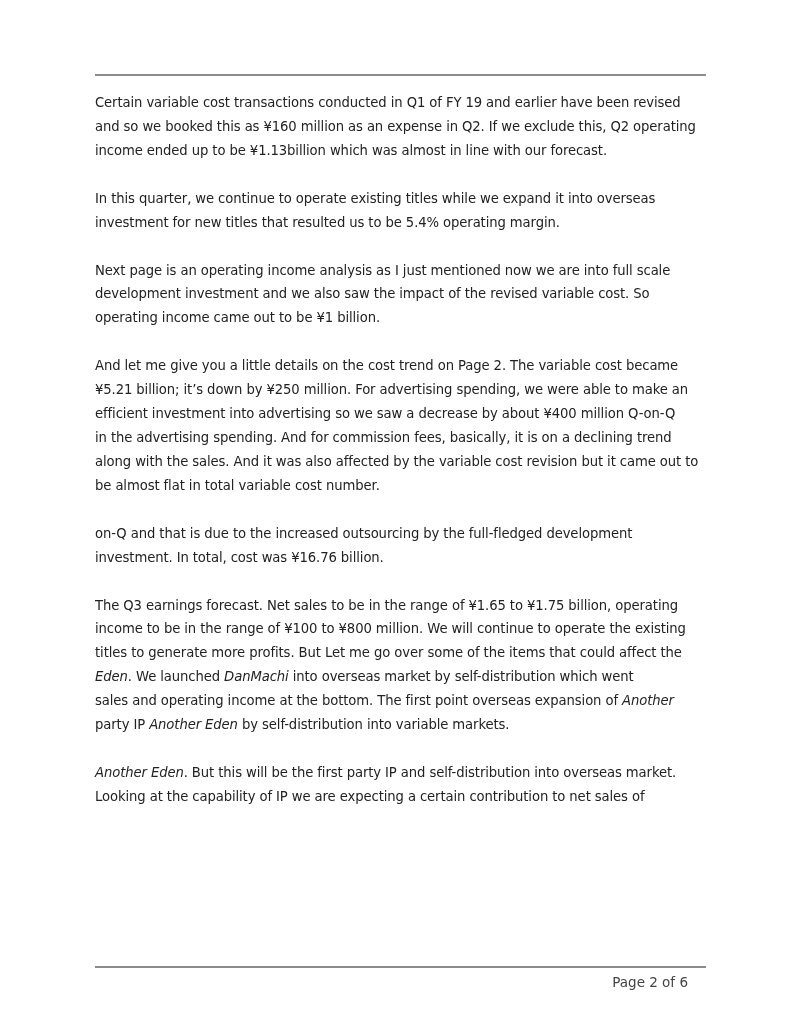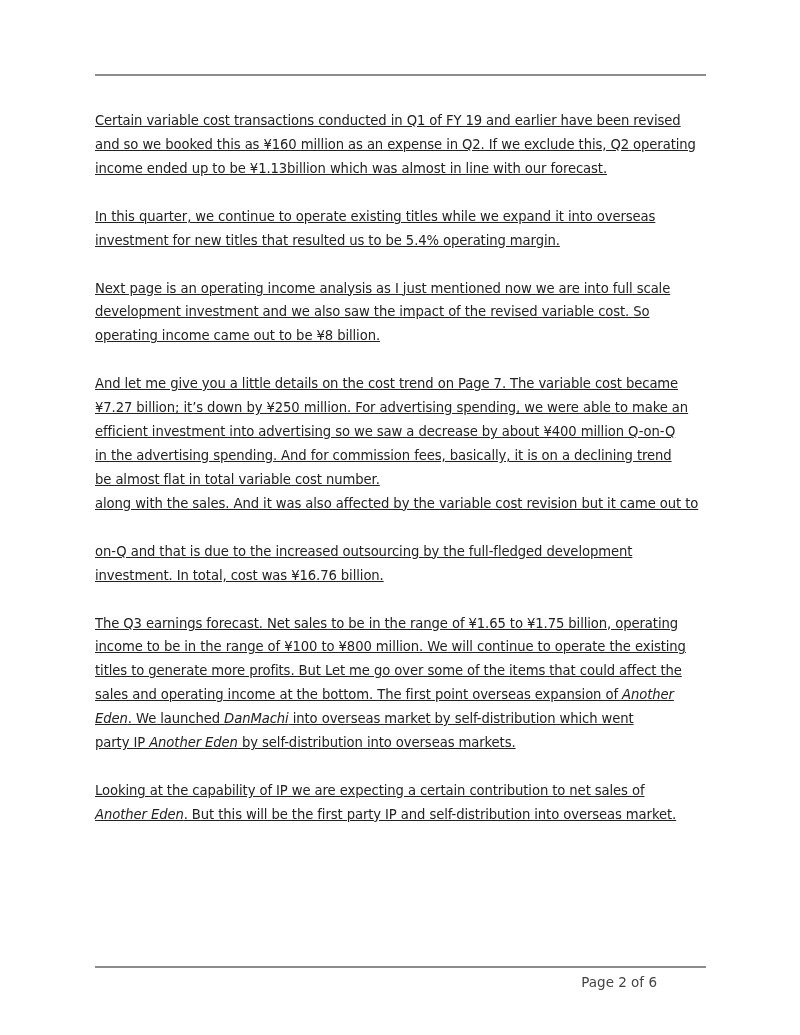--- a/index.html
+++ b/index.html
@@ -24,33 +24,32 @@
     }
     .rule.top { top: 74px; }
     .rule.bottom { top: 966px; }
     .content {
       position: absolute;
       left: 95px;
       top: 91px;
       width: 620px;
     }
     .para {
-      margin: 18px 0 24px 0;
+      margin: 0 0 24px 0;
       font-size: 13.2px;
       line-height: 23.9px;
       letter-spacing: -0.1px;
       white-space: nowrap;
-      text-decoration: underline;
     }
     .line { display: block; }
     .line em { font-style: italic; }
     .footer {
       position: absolute;
       top: 972px;
-      left: 577px;
+      left: 608px;
       width: 80px;
       text-align: right;
       font-size: 13.5px;
       line-height: 20px;
       color: #444444;
       font-family: "DejaVu Sans", sans-serif;
     }
   </style>
 </head>
 <body>
@@ -63,43 +62,43 @@
       <span class="line"><span>and so we booked this as ¥160 million as an expense in Q2. If we exclude this, Q2 operating</span></span>
       <span class="line"><span>income ended up to be ¥1.13billion which was almost in line with our forecast.</span></span>
     </p>
     <p class="para">
       <span class="line"><span>In this quarter, we continue to operate existing titles while we expand it into overseas</span></span>
       <span class="line"><span>investment for new titles that resulted us to be 5.4% operating margin.</span></span>
     </p>
     <p class="para">
       <span class="line"><span>Next page is an operating income analysis as I just mentioned now we are into full scale</span></span>
       <span class="line"><span>development investment and we also saw the impact of the revised variable cost. So</span></span>
-      <span class="line"><span>operating income came out to be ¥8 billion.</span></span>
+      <span class="line"><span>operating income came out to be ¥1 billion.</span></span>
     </p>
     <p class="para">
-      <span class="line"><span>And let me give you a little details on the cost trend on Page 7. The variable cost became</span></span>
-      <span class="line"><span>¥7.27 billion; it’s down by ¥250 million. For advertising spending, we were able to make an</span></span>
+      <span class="line"><span>And let me give you a little details on the cost trend on Page 2. The variable cost became</span></span>
+      <span class="line"><span>¥5.21 billion; it’s down by ¥250 million. For advertising spending, we were able to make an</span></span>
       <span class="line"><span>efficient investment into advertising so we saw a decrease by about ¥400 million Q-on-Q</span></span>
       <span class="line"><span>in the advertising spending. And for commission fees, basically, it is on a declining trend</span></span>
+      <span class="line"><span>along with the sales. And it was also affected by the variable cost revision but it came out to</span></span>
       <span class="line"><span>be almost flat in total variable cost number.</span></span>
-      <span class="line"><span>along with the sales. And it was also affected by the variable cost revision but it came out to</span></span>
     </p>
     <p class="para">
       <span class="line"><span>on-Q and that is due to the increased outsourcing by the full-fledged development</span></span>
       <span class="line"><span>investment. In total, cost was ¥16.76 billion.</span></span>
     </p>
     <p class="para">
       <span class="line"><span>The Q3 earnings forecast. Net sales to be in the range of ¥1.65 to ¥1.75 billion, operating</span></span>
       <span class="line"><span>income to be in the range of ¥100 to ¥800 million. We will continue to operate the existing</span></span>
       <span class="line"><span>titles to generate more profits. But Let me go over some of the items that could affect the</span></span>
+      <span class="line"><em>Eden</em><span>. We launched </span><em>DanMachi</em><span> into overseas market by self-distribution which went</span></span>
       <span class="line"><span>sales and operating income at the bottom. The first point overseas expansion of </span><em>Another</em></span>
-      <span class="line"><em>Eden</em><span>. We launched </span><em>DanMachi</em><span> into overseas market by self-distribution which went</span></span>
-      <span class="line"><span>party IP </span><em>Another Eden</em><span> by self-distribution into overseas markets.</span></span>
+      <span class="line"><span>party IP </span><em>Another Eden</em><span> by self-distribution into variable markets.</span></span>
     </p>
     <p class="para">
+      <span class="line"><em>Another Eden</em><span>. But this will be the first party IP and self-distribution into overseas market.</span></span>
       <span class="line"><span>Looking at the capability of IP we are expecting a certain contribution to net sales of</span></span>
-      <span class="line"><em>Another Eden</em><span>. But this will be the first party IP and self-distribution into overseas market.</span></span>
     </p>
   </div>
 
 <div class="rule bottom"></div>
 
 <div class="footer">Page 2 of 6</div>
 
 </body></html>

